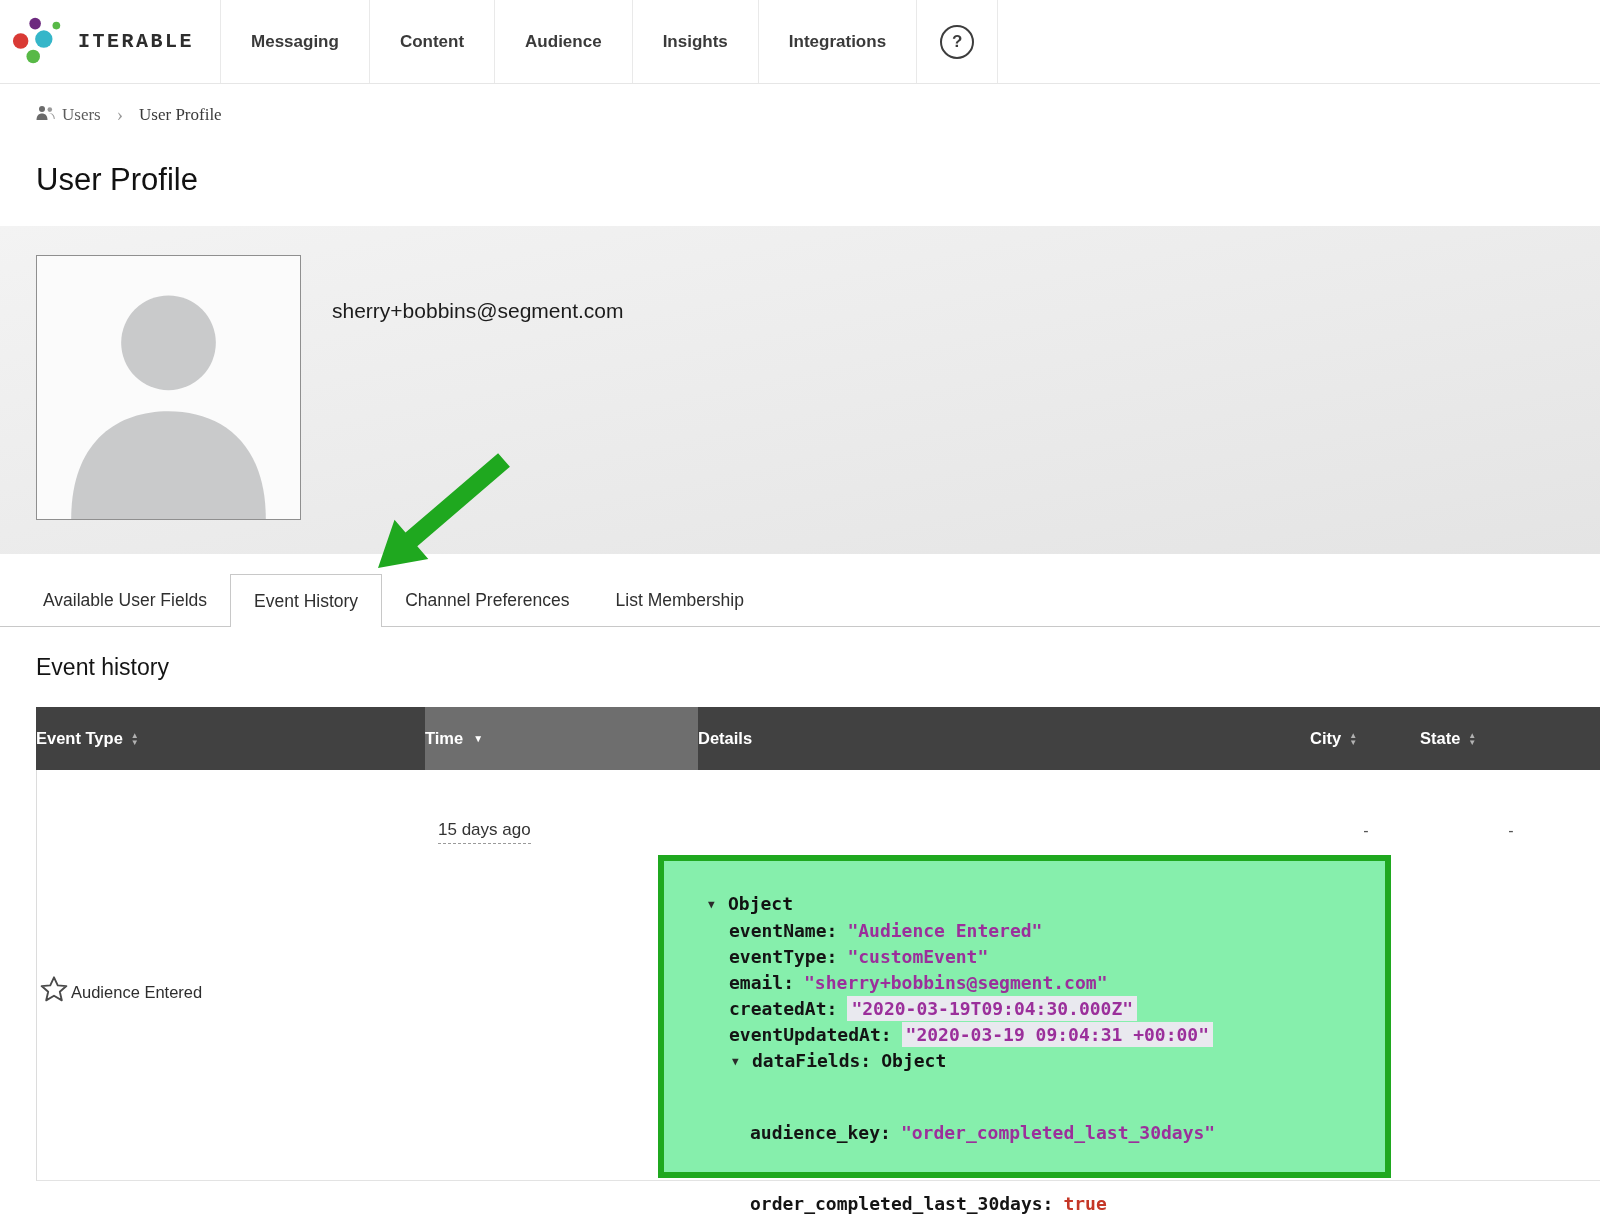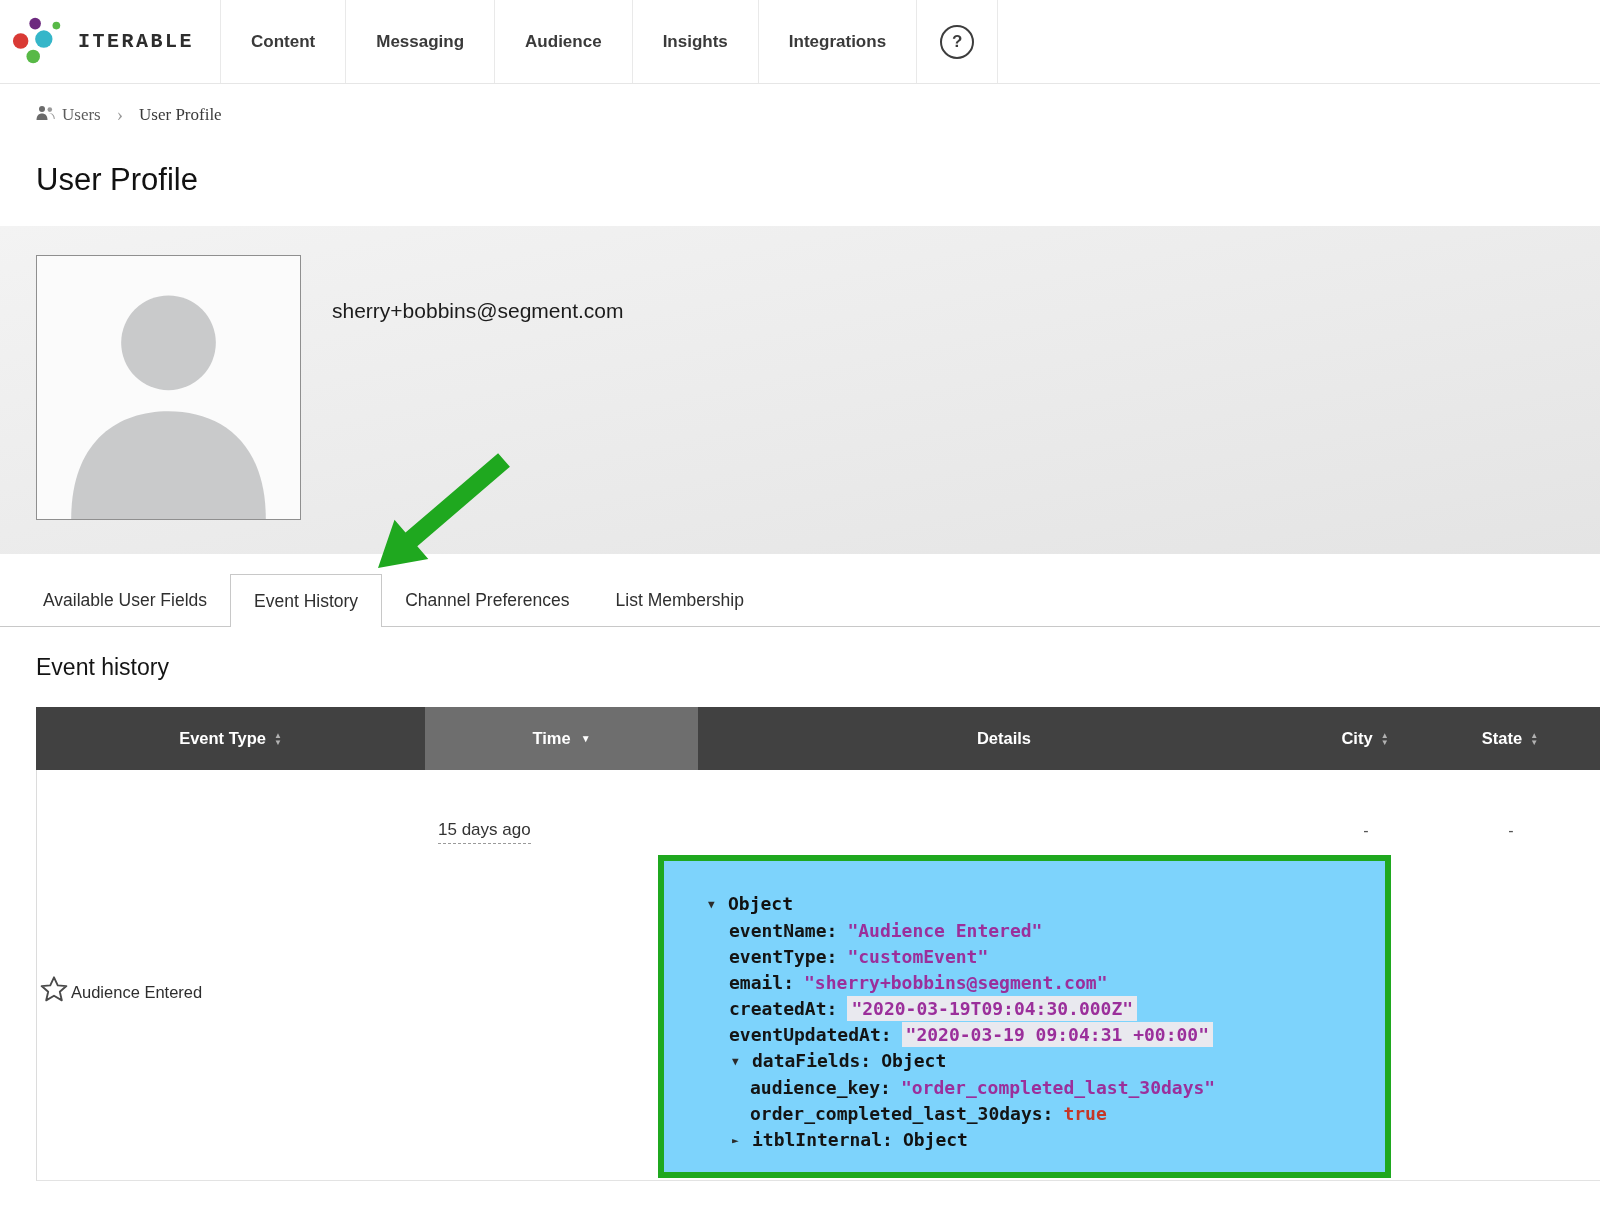--- a/index.html
+++ b/index.html
@@ -42,45 +42,45 @@
   .tab{display:flex;align-items:center;padding:0 23px;font-size:17.5px;color:#2f2f2f;cursor:pointer;}
   .tab.active{background:#fff;border:1px solid #c8c8c8;border-bottom:none;margin-bottom:-1px;z-index:2;}
 
   
   .section-heading{margin:27px 0 0 36px;font-size:23px;font-weight:500;color:#141414;}
 
   
   .event-table{margin:26px 0 0 36px;width:1564px;}
   .thead{display:grid;grid-template-columns:389px 273px 612px 110px 180px;height:63px;
          background:#414141;color:#fff;font-weight:700;font-size:16.5px;}
-  .th{display:flex;align-items:center;justify-content:center;gap:8px;height:100%;cursor:pointer;}
+  .th{display:flex;align-items:center;justify-content:flex-start;gap:8px;height:100%;cursor:pointer;}
   .th-time{background:#6e6e6e;}
   .th-details{cursor:default;}
   .sort-stack{display:flex;flex-direction:column;font-size:8px;line-height:7px;color:#b2b2b2;}
   .sort-single{font-size:10px;color:#fff;margin-left:2px;}
 
   .tbody{display:grid;grid-template-columns:389px 273px 612px 110px 180px;min-height:410px;
          background:#fff;border-left:1px solid #dcdcdc;border-bottom:1px solid #e3e3e3;}
   .cell-event{padding-top:34px;display:flex;align-items:center;gap:0;}
   .event-label{font-size:16.5px;color:#2e2e2e;}
   .cell-time{padding:50px 0 0 12px;}
   .time-text{display:inline-block;border-bottom:1px dashed #9a9a9a;padding-bottom:3px;
              font-size:17px;color:#333;cursor:pointer;}
   .cell-city,.cell-state{padding-top:52px;text-align:center;font-size:16px;color:#555;}
 
   
   .cell-details{padding-top:85px;}
   .json-box{margin-left:-41px;width:733px;height:323px;box-sizing:border-box;
-            border:6px solid #1fa81f;background:#7dd3fc;padding:30px 16px 12px 44px;
+            border:6px solid #1fa81f;background:#86efac;padding:30px 16px 12px 44px;
             font-family:"DejaVu Sans Mono",monospace;font-size:18px;line-height:26px;color:#111;}
   .json-line{white-space:nowrap;}
   .lvl0{padding-left:0;}
   .lvl1{padding-left:21px;}
   .lvl1t{padding-left:24px;}
-  .lvl2{padding-left:42px;}
+  .lvl2{padding-left:42px;margin-top:45px;}
   .json-toggle{display:inline-block;width:20px;font-size:11px;color:#2b2b2b;cursor:pointer;
                vertical-align:middle;}
   .json-key{font-weight:bold;color:#141414;margin-right:10px;}
   .json-val{font-weight:bold;}
   .val-string{color:#9b2f9b;}
   .val-bool{color:#c53727;}
   .val-object{color:#111;}
   .hl{background:#e9e9ef;padding:2px 4px;}
 
   
@@ -98,22 +98,22 @@
         <svg width="54" height="54" viewBox="0 0 56 56">
           <circle cx="24" cy="11" r="6" fill="#6d2a7f"></circle>
           <circle cx="46" cy="13" r="4" fill="#58b947"></circle>
           <circle cx="9" cy="29" r="8" fill="#d93a35"></circle>
           <circle cx="33" cy="27" r="9" fill="#35b6c9"></circle>
           <circle cx="22" cy="45" r="7" fill="#58b947"></circle>
         </svg>
       </span>
       <span class="brand-name">ITERABLE</span>
     </div>
+    <div class="nav-item">Messaging</div>
     <div class="nav-item">Content</div>
-    <div class="nav-item">Messaging</div>
     <div class="nav-item">Audience</div>
     <div class="nav-item">Insights</div>
     <div class="nav-item">Integrations</div>
     <div class="nav-help">
       <span class="help-circle">?</span>
     </div>
   </div>
 
   <div class="breadcrumb">
     <span class="crumb-root">

